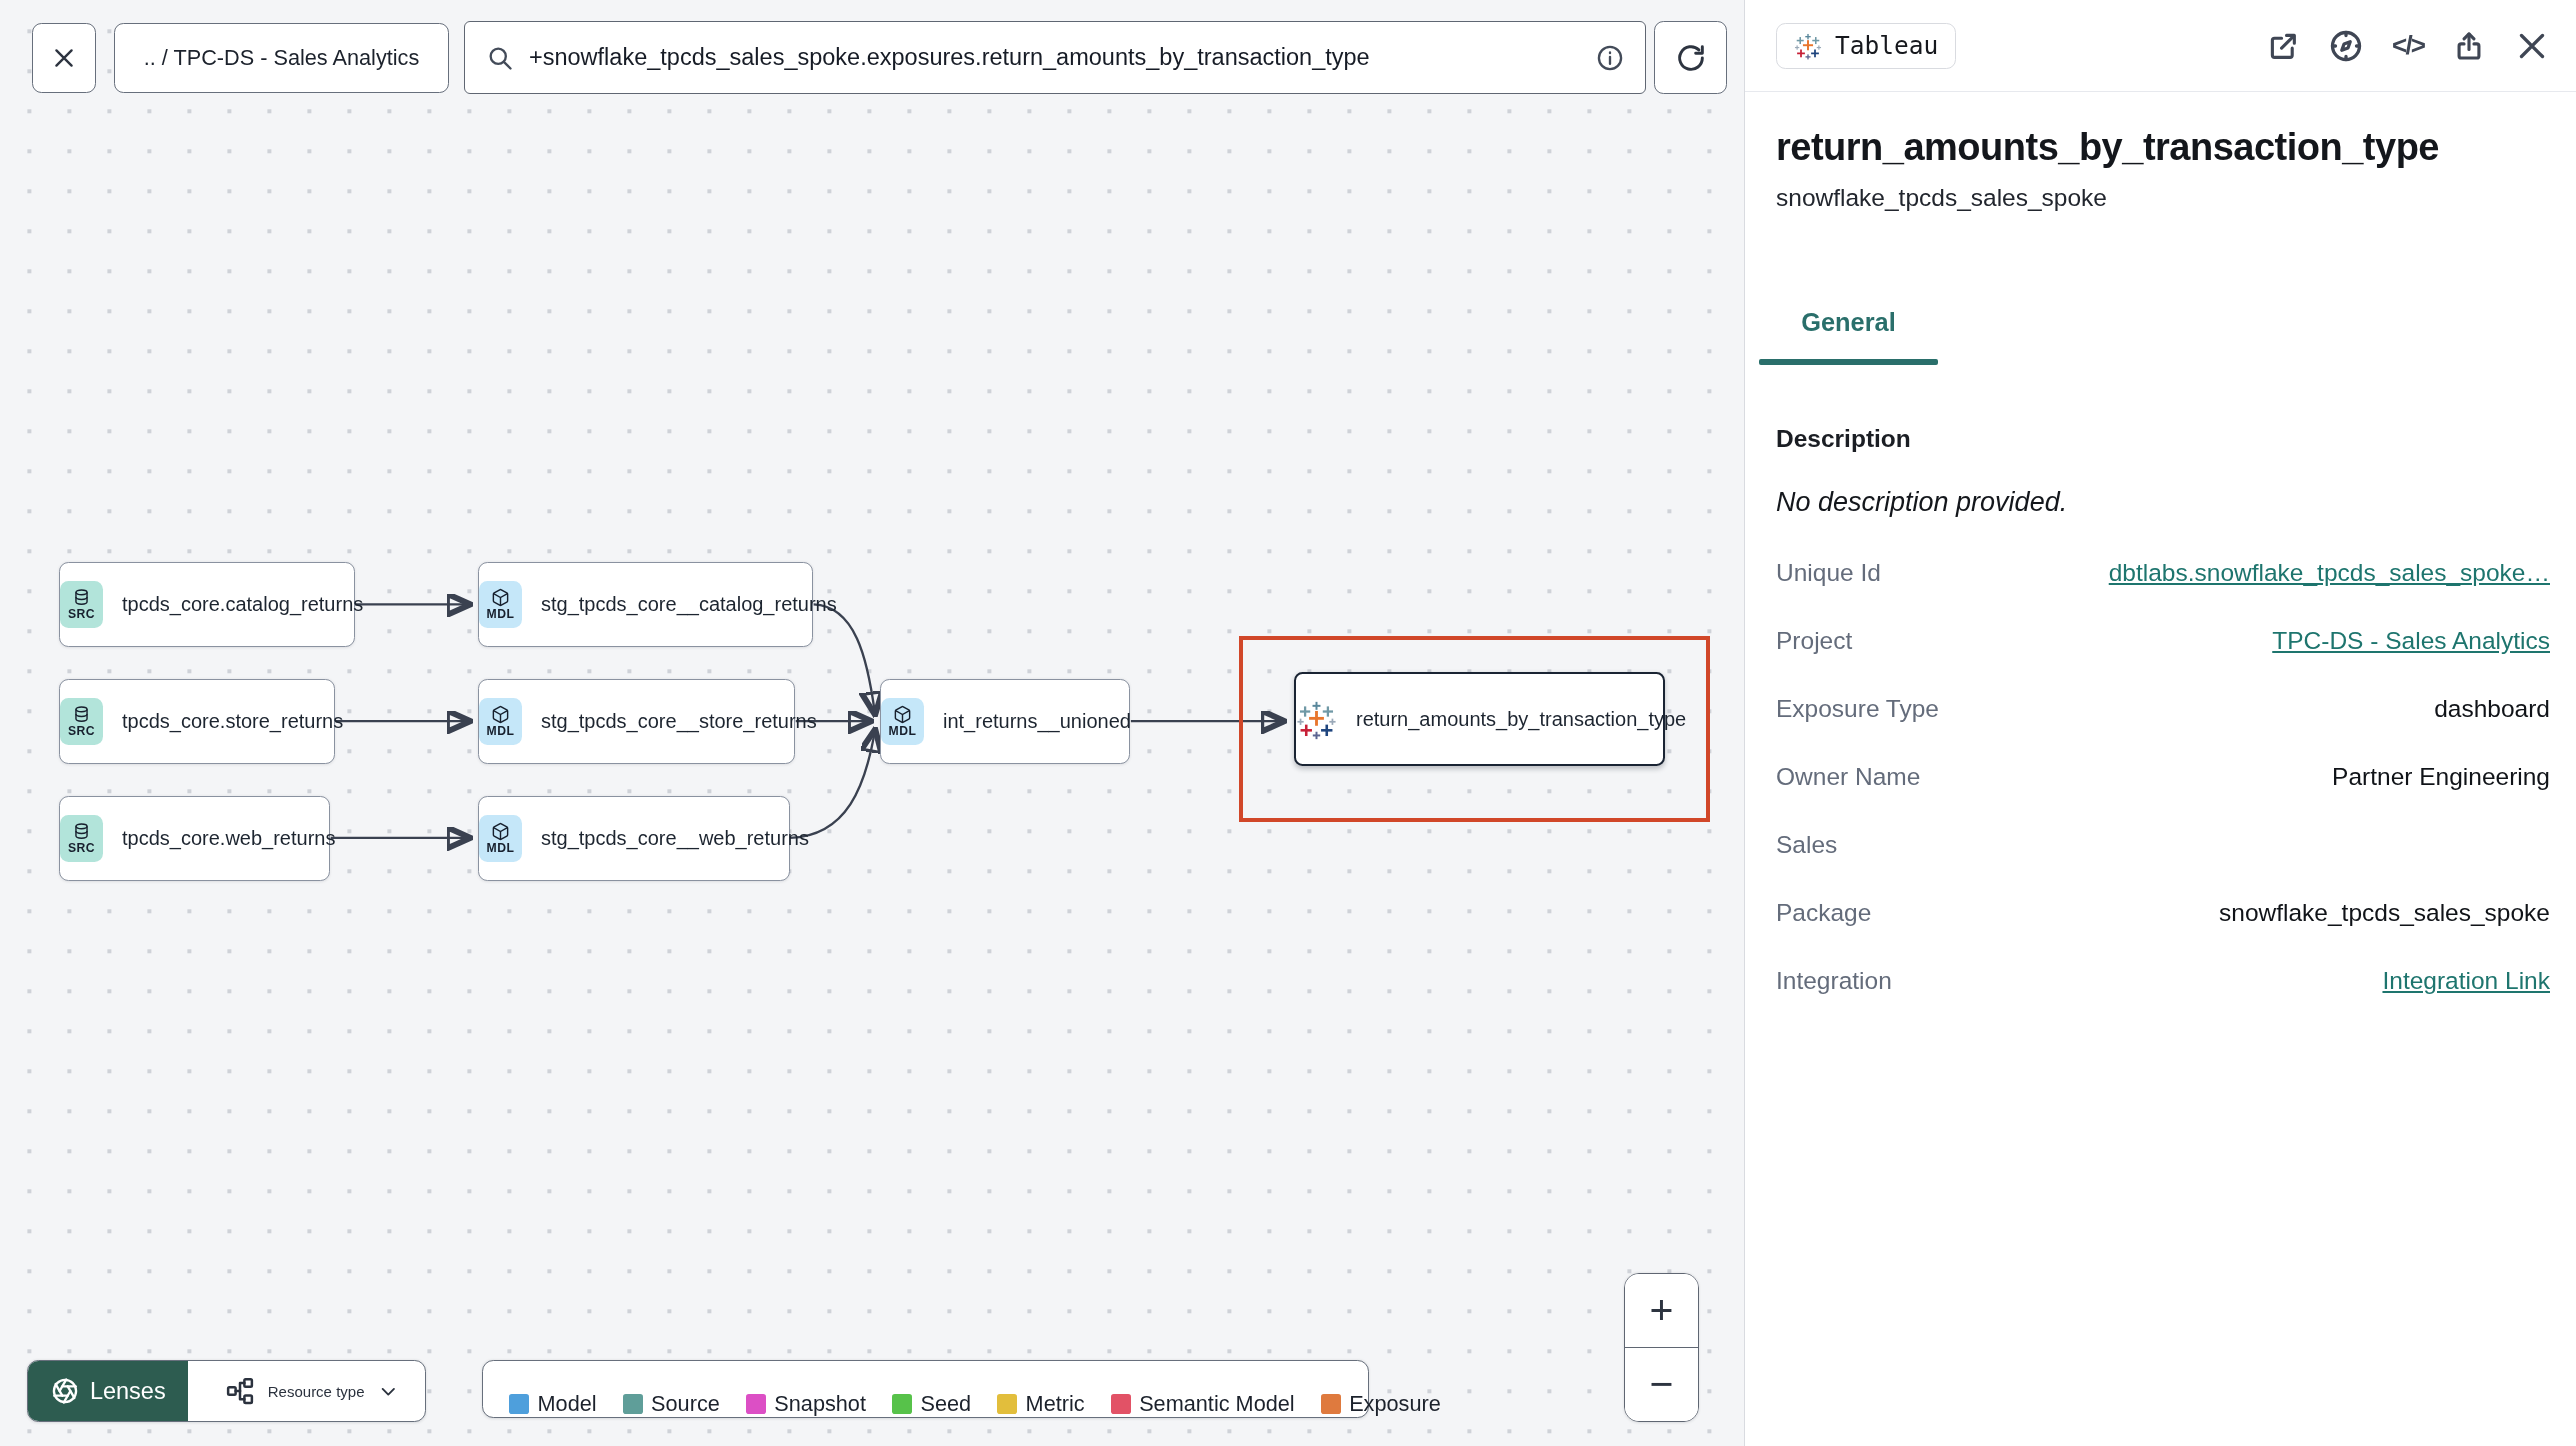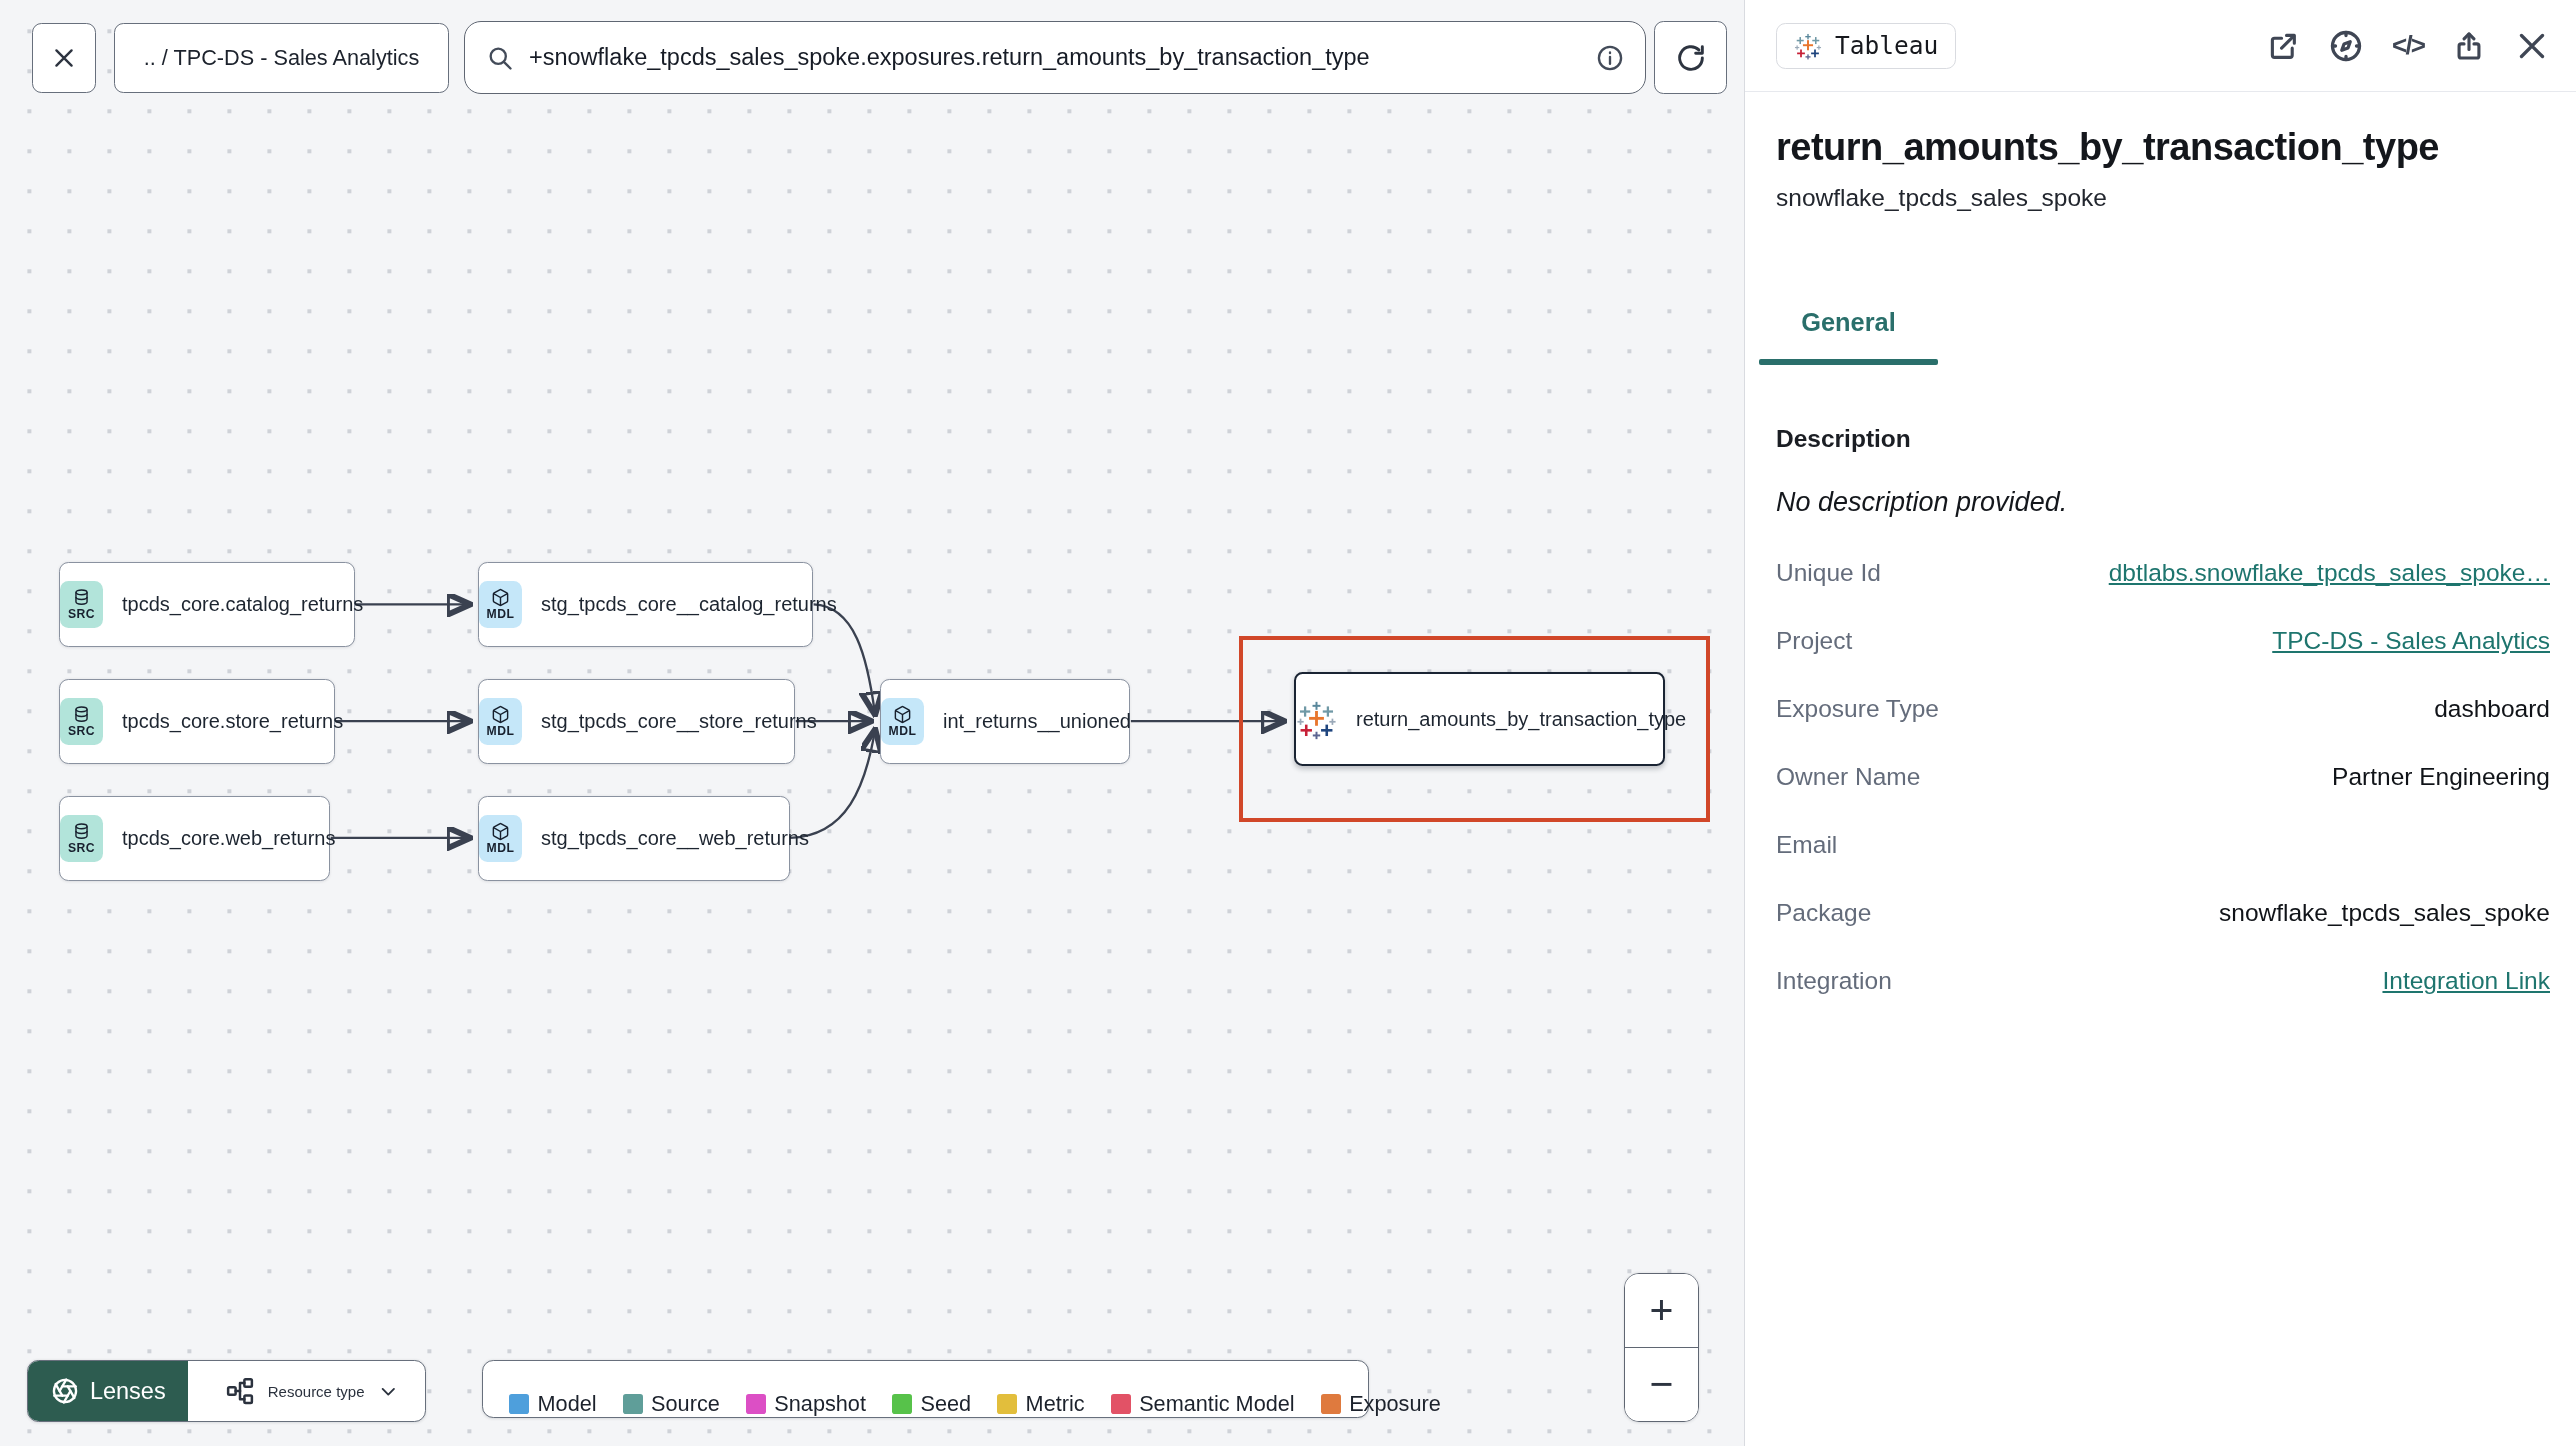--- a/index.html
+++ b/index.html
@@ -23,21 +23,21 @@
     color:#2d3440;
   }
   .crumb {
     position:absolute; left:114px; top:22.6px; width:335px; height:70px;
     background:#fff; border:1.9px solid #676f7c; border-radius:9.4px;
     display:flex; align-items:center; justify-content:center;
     font-size:21.7px; color:#1c222c; cursor:pointer;
   }
   .searchbox {
     position:absolute; left:464px; top:21px; width:1182px; height:73px;
-    background:#fff; border:1.9px solid #5f6672; border-radius:17px;
+    background:#fff; border:1.9px solid #5f6672; border-radius:6px;
     display:flex; align-items:center; padding:8px 21px; gap:15px;
   }
   .searchbox input {
     flex:1; border:none; outline:none; font-size:23.5px; color:#171c26;
     font-family:"Liberation Sans", sans-serif; background:transparent;
   }
   .icon { display:inline-flex; align-items:center; justify-content:center; }
   .icon svg { stroke:#434b59; stroke-width:2; fill:none; stroke-linecap:round; stroke-linejoin:round; }
 
   
@@ -444,21 +444,21 @@
         </div>
         <div class="field-row">
           <span class="f-label">Exposure Type</span>
           <span class="f-value">dashboard</span>
         </div>
         <div class="field-row">
           <span class="f-label">Owner Name</span>
           <span class="f-value">Partner Engineering</span>
         </div>
         <div class="field-row">
-          <span class="f-label">Email</span>
+          <span class="f-label">Sales</span>
           <span class="f-value"></span>
         </div>
         <div class="field-row">
           <span class="f-label">Package</span>
           <span class="f-value">snowflake_tpcds_sales_spoke</span>
         </div>
         <div class="field-row">
           <span class="f-label">Integration</span>
           <a class="f-value f-link">Integration Link</a>
         </div>

